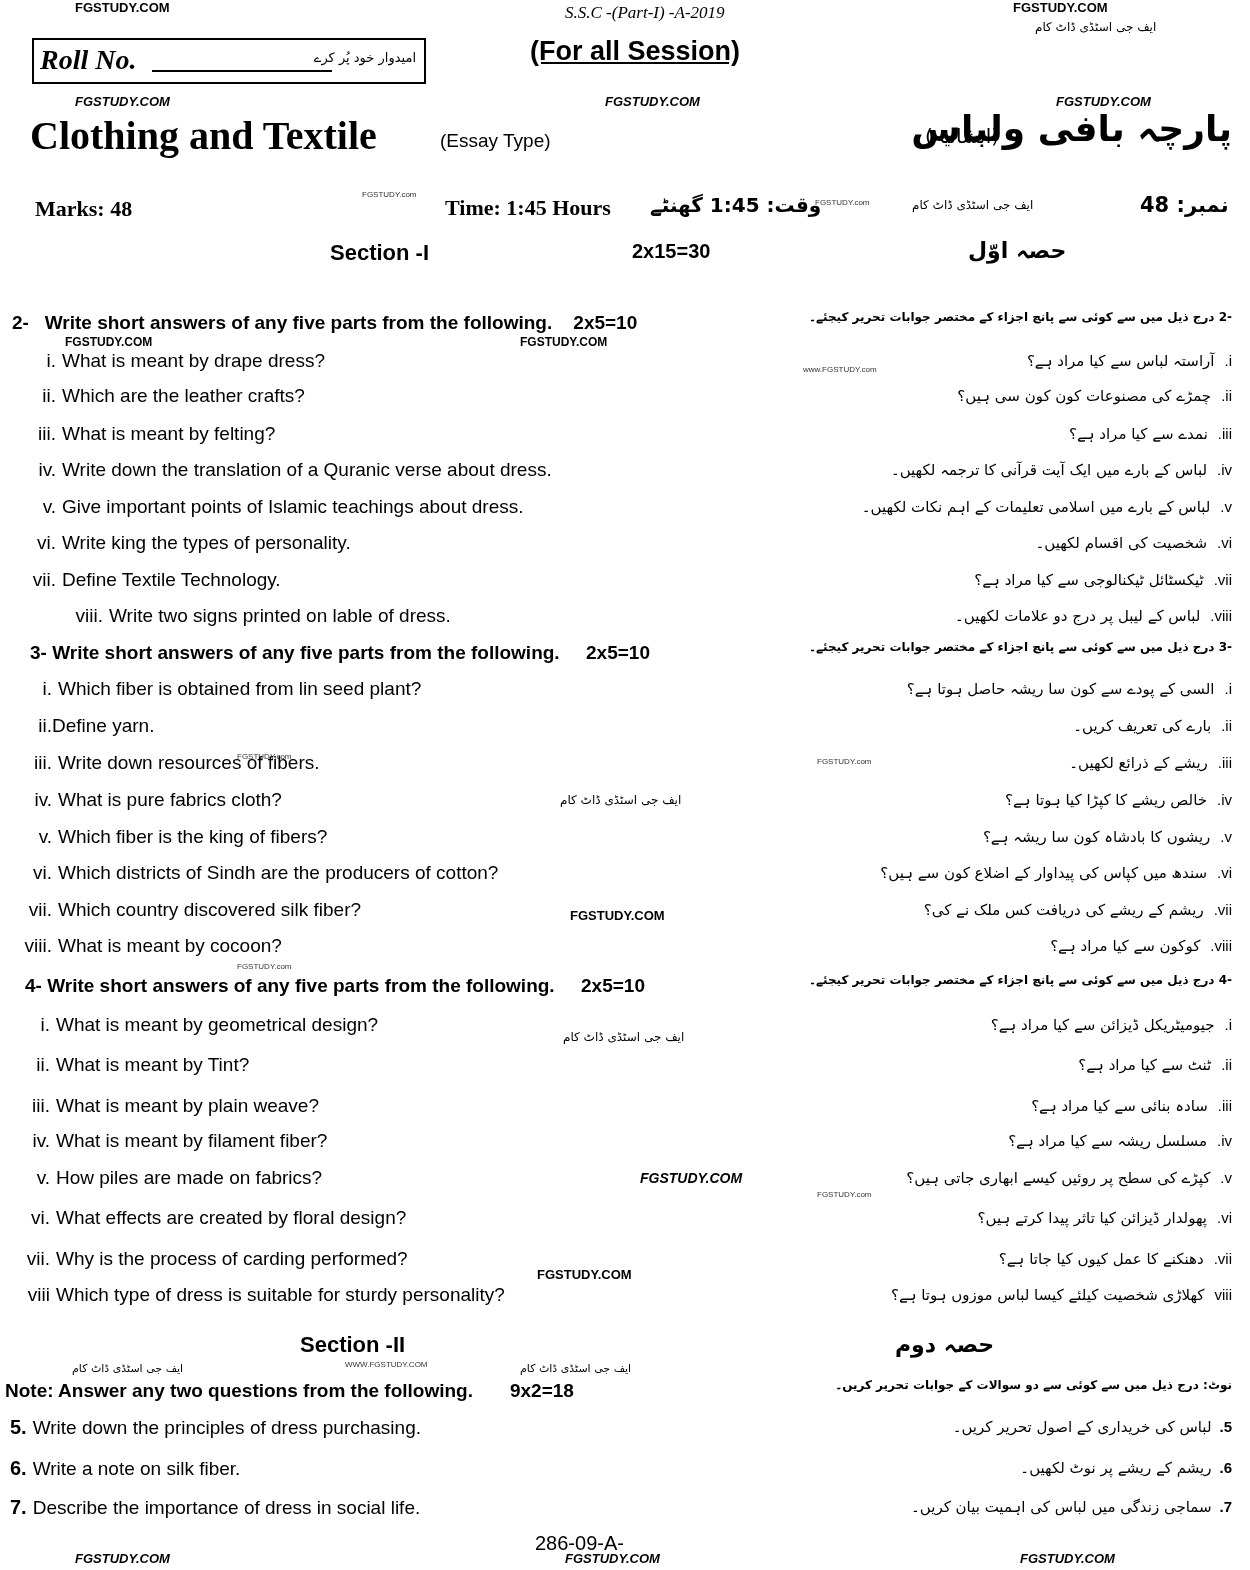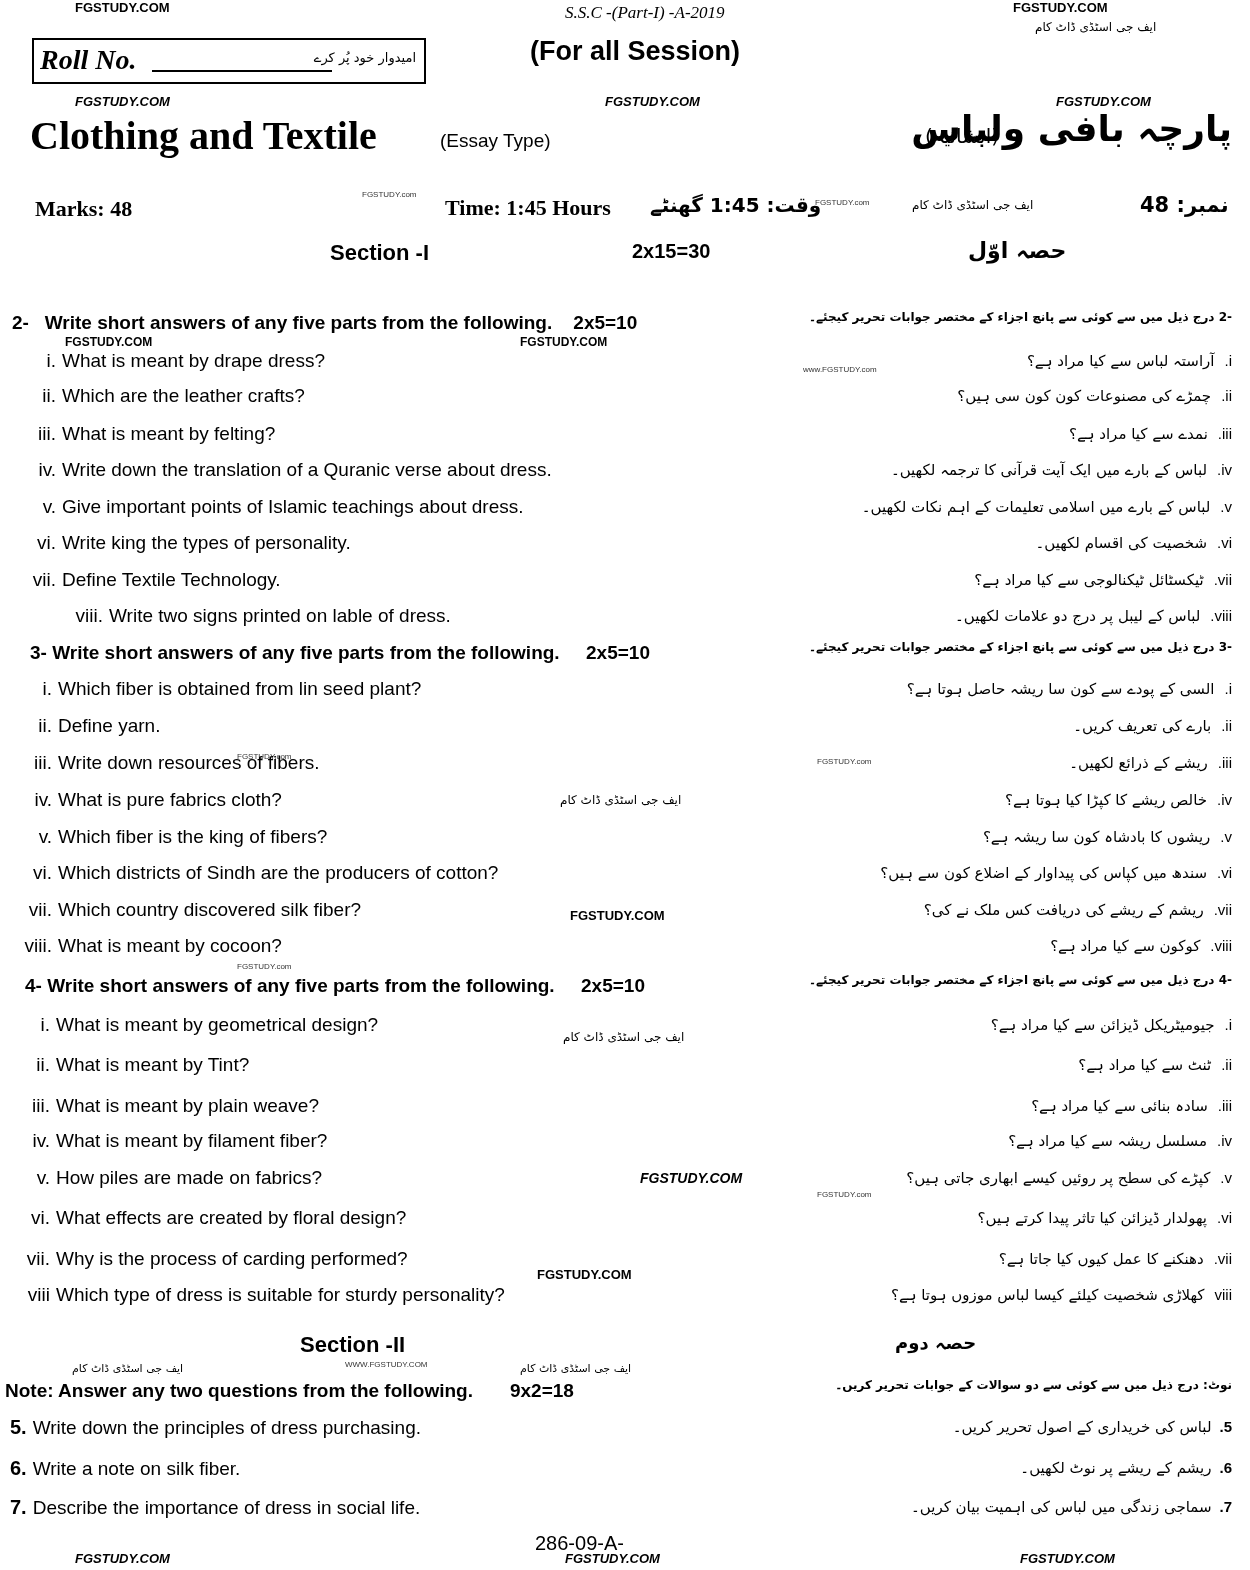--- a/index.html
+++ b/index.html
@@ -26,21 +26,21 @@
   .ur-head { font-size:12px; font-weight:bold; direction:rtl; font-family:"DejaVu Sans", sans-serif; }
 </style>
 </head>
 <body>
 
 <div class="abs wm" style="left:75px;top:0px;font-style:normal;">FGSTUDY.COM</div>
 <div class="abs wm" style="left:1013px;top:0px;font-style:normal;">FGSTUDY.COM</div>
 <div class="abs urdu" style="left:1035px;top:20px;font-size:12px;">ایف جی اسٹڈی ڈاٹ کام</div>
 
 <div class="abs serif" style="left:565px;top:3px;font-size:17px;font-style:italic;">S.S.C -(Part-I) -A-2019</div>
-<div class="abs" style="left:530px;top:36px;font-size:27px;font-weight:bold;">(For all Session)</div>
+<div class="abs" style="left:530px;top:36px;font-size:27px;font-weight:bold;text-decoration:underline;">(For all Session)</div>
 
 <div class="rollbox">
   <span class="lbl">Roll No.</span>
   <span class="line"></span>
   <span class="ur">امیدوار خود پُر کرے</span>
 </div>
 
 <div class="abs wm" style="left:75px;top:94px;">FGSTUDY.COM</div>
 <div class="abs wm" style="left:605px;top:94px;">FGSTUDY.COM</div>
 <div class="abs wm" style="left:1056px;top:94px;">FGSTUDY.COM</div>
@@ -119,21 +119,21 @@
   <span>درج ذیل میں سے کوئی سے پانچ اجزاء کے مختصر جوابات تحریر کیجئے۔</span>
 </div>
 <div class="abs urdu" style="left:563px;top:1030px;font-size:12px;">ایف جی اسٹڈی ڈاٹ کام</div>
 <div class="abs wm" style="left:640px;top:1170px;font-size:14px;">FGSTUDY.COM</div>
 <div class="abs wm" style="left:537px;top:1267px;font-style:normal;font-size:13px;">FGSTUDY.COM</div>
 <div class="abs wm-small" style="left:817px;top:1190px;">FGSTUDY.com</div>
 
 <div id="q3-list">
     <div class="abs item" style="left: 0px; top: 678px;"><span class="num" style="width: 52px;">i.</span><span style="margin-left: 6px;">Which fiber is obtained from lin seed plant?</span></div>
     <div class="abs ur-item" style="right: 18px; top: 680px;"><span style="margin-left: 10px; font-family: &quot;Liberation Sans&quot;, sans-serif;">i.</span><span>السی کے پودے سے کون سا ریشہ حاصل ہوتا ہے؟</span></div>
-    <div class="abs item" style="left: 0px; top: 715px;"><span class="num" style="width: 52px;">ii.</span><span style="margin-left: 6px;">Define yarn.</span></div>
+    <div class="abs item" style="left: 0px; top: 715px;"><span class="num" style="width: 52px;">ii.</span><span style="">Define yarn.</span></div>
     <div class="abs ur-item" style="right: 18px; top: 717px;"><span style="margin-left: 10px; font-family: &quot;Liberation Sans&quot;, sans-serif;">ii.</span><span>بارے کی تعریف کریں۔</span></div>
     <div class="abs item" style="left: 0px; top: 752px;"><span class="num" style="width: 52px;">iii.</span><span style="margin-left: 6px;">Write down resources of fibers.</span></div>
     <div class="abs ur-item" style="right: 18px; top: 754px;"><span style="margin-left: 10px; font-family: &quot;Liberation Sans&quot;, sans-serif;">iii.</span><span>ریشے کے ذرائع لکھیں۔</span></div>
     <div class="abs item" style="left: 0px; top: 789px;"><span class="num" style="width: 52px;">iv.</span><span style="margin-left: 6px;">What is pure fabrics cloth?</span></div>
     <div class="abs ur-item" style="right: 18px; top: 791px;"><span style="margin-left: 10px; font-family: &quot;Liberation Sans&quot;, sans-serif;">iv.</span><span>خالص ریشے کا کپڑا کیا ہوتا ہے؟</span></div>
     <div class="abs item" style="left: 0px; top: 826px;"><span class="num" style="width: 52px;">v.</span><span style="margin-left: 6px;">Which fiber is the king of fibers?</span></div>
     <div class="abs ur-item" style="right: 18px; top: 828px;"><span style="margin-left: 10px; font-family: &quot;Liberation Sans&quot;, sans-serif;">v.</span><span>ریشوں کا بادشاہ کون سا ریشہ ہے؟</span></div>
     <div class="abs item" style="left: 0px; top: 862px;"><span class="num" style="width: 52px;">vi.</span><span style="margin-left: 6px;">Which districts of Sindh are the producers of cotton?</span></div>
     <div class="abs ur-item" style="right: 18px; top: 864px;"><span style="margin-left: 10px; font-family: &quot;Liberation Sans&quot;, sans-serif;">vi.</span><span>سندھ میں کپاس کی پیداوار کے اضلاع کون سے ہیں؟</span></div>
     <div class="abs item" style="left: 0px; top: 899px;"><span class="num" style="width: 52px;">vii.</span><span style="margin-left: 6px;">Which country discovered silk fiber?</span></div>
@@ -154,21 +154,21 @@
     <div class="abs ur-item" style="right: 18px; top: 1169px;"><span style="margin-left: 10px; font-family: &quot;Liberation Sans&quot;, sans-serif;">v.</span><span>کپڑے کی سطح پر روئیں کیسے ابھاری جاتی ہیں؟</span></div>
     <div class="abs item" style="left: 0px; top: 1207px;"><span class="num" style="width: 50px;">vi.</span><span style="margin-left: 6px;">What effects are created by floral design?</span></div>
     <div class="abs ur-item" style="right: 18px; top: 1209px;"><span style="margin-left: 10px; font-family: &quot;Liberation Sans&quot;, sans-serif;">vi.</span><span>پھولدار ڈیزائن کیا تاثر پیدا کرتے ہیں؟</span></div>
     <div class="abs item" style="left: 0px; top: 1248px;"><span class="num" style="width: 50px;">vii.</span><span style="margin-left: 6px;">Why is the process of carding performed?</span></div>
     <div class="abs ur-item" style="right: 18px; top: 1250px;"><span style="margin-left: 10px; font-family: &quot;Liberation Sans&quot;, sans-serif;">vii.</span><span>دھنکنے کا عمل کیوں کیا جاتا ہے؟</span></div>
     <div class="abs item" style="left: 0px; top: 1284px;"><span class="num" style="width: 50px;">viii</span><span style="margin-left: 6px;">Which type of dress is suitable for sturdy personality?</span></div>
     <div class="abs ur-item" style="right: 18px; top: 1286px;"><span style="margin-left: 10px; font-family: &quot;Liberation Sans&quot;, sans-serif;">viii</span><span>کھلاڑی شخصیت کیلئے کیسا لباس موزوں ہوتا ہے؟</span></div>
   </div>
 
 <div class="abs section-head" style="left:300px;top:1332px;">Section -II</div>
-<div class="abs" style="left:895px;top:1332px;font-size:18px;font-weight:bold;direction:rtl;font-family:'DejaVu Sans',sans-serif;">حصہ دوم</div>
+<div class="abs" style="left:895px;top:1332px;font-size:22px;font-weight:bold;direction:rtl;font-family:'DejaVu Sans',sans-serif;">حصہ دوم</div>
 <div class="abs wm-small" style="left:345px;top:1360px;">WWW.FGSTUDY.COM</div>
 <div class="abs urdu" style="left:72px;top:1362px;font-size:11px;">ایف جی اسٹڈی ڈاٹ کام</div>
 <div class="abs urdu" style="left:520px;top:1362px;font-size:11px;">ایف جی اسٹڈی ڈاٹ کام</div>
 
 <div class="abs q-head" style="left:5px;top:1380px;">
   <span>Note:  Answer any two questions from the following.</span>&nbsp;&nbsp;&nbsp;&nbsp;&nbsp;&nbsp;
   <span>9x2=18</span>
 </div>
 <div class="abs ur-head" style="right:18px;top:1378px;">نوٹ: درج ذیل میں سے کوئی سے دو سوالات کے جوابات تحریر کریں۔</div>
 

